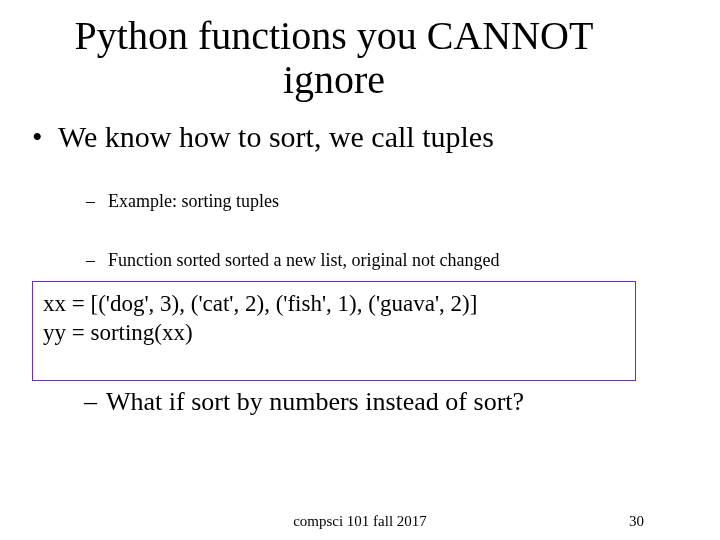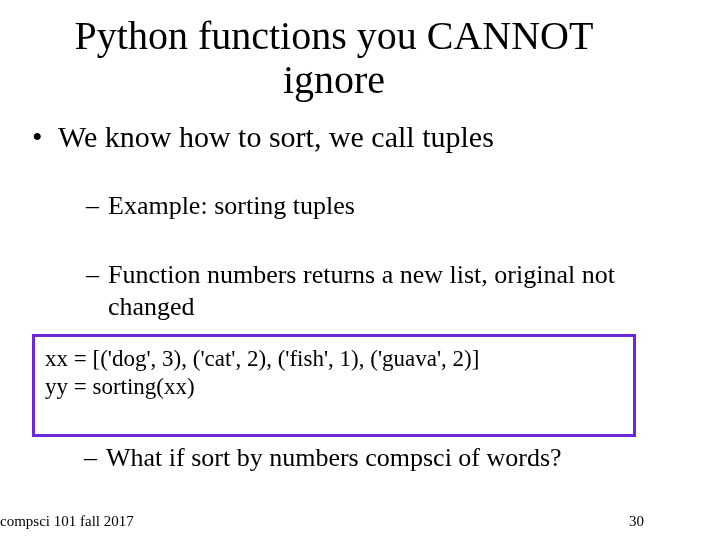--- a/index.html
+++ b/index.html
@@ -40,35 +40,35 @@
     position: absolute;
     left: 0;
     top: 0;
   }
   ul.level2 {
     list-style: none;
     padding: 0;
     margin: 6px 0 0 28px;
   }
   ul.level2 > li {
-    font-size: 26px;
+    font-size: 18px;
     line-height: 1.25;
     margin-bottom: 4px;
     position: relative;
     padding-left: 22px;
     margin-top: 36px;
   }
   ul.level2 > li::before {
     content: "–";
     position: absolute;
     left: 0;
     top: 0;
   }
   .codebox {
-    border: 3px solid #6d28d9;
+    border: 1px solid #6d28d9;
     margin: 10px 8px 6px 8px;
     padding: 8px 10px 10px 10px;
     font-size: 23px;
     line-height: 1.25;
   }
   .codebox .gap {
     height: 22px;
   }
   .after-list {
     margin: 6px 0 0 60px;
@@ -82,21 +82,21 @@
     content: "–";
     position: absolute;
     left: 0;
     top: 0;
   }
   .footer-center {
     position: absolute;
     bottom: 10px;
     left: 0;
     width: 720px;
-    text-align: left;
+    text-align: center;
     font-size: 15px;
   }
   .footer-right {
     position: absolute;
     bottom: 10px;
     right: 24px;
     font-size: 15px;
     text-align: center;
   }
 </style>
@@ -108,34 +108,34 @@
   <div class="title">Python functions you CANNOT ignore</div>
 
   <ul class="level1">
     <li>
       <span>We know how to sort, we call tuples</span>
       <ul class="level2">
         <li>
           <span>Example: sorting tuples</span>
         </li>
         <li>
-          <span>Function numbers returns a new list, original not changed</span>
+          <span>Function sorted sorted a new list, original not changed</span>
         </li>
       </ul>
     </li>
   </ul>
 
   <div class="codebox">
     <div>xx = [('dog', 3), ('cat', 2), ('fish', 1),  ('guava', 2)]</div>
     <div>yy = sorting(xx)</div>
     <div class="gap"></div>
   </div>
 
   <div class="after-list">
     <div class="dash-item">
-      <span>What if sort by numbers compsci of words?</span>
+      <span>What if sort by numbers instead of sort?</span>
     </div>
   </div>
 
   <div class="footer-center">compsci 101 fall 2017</div>
   <div class="footer-right">30</div>
 
 </div>
 
 </body></html>

